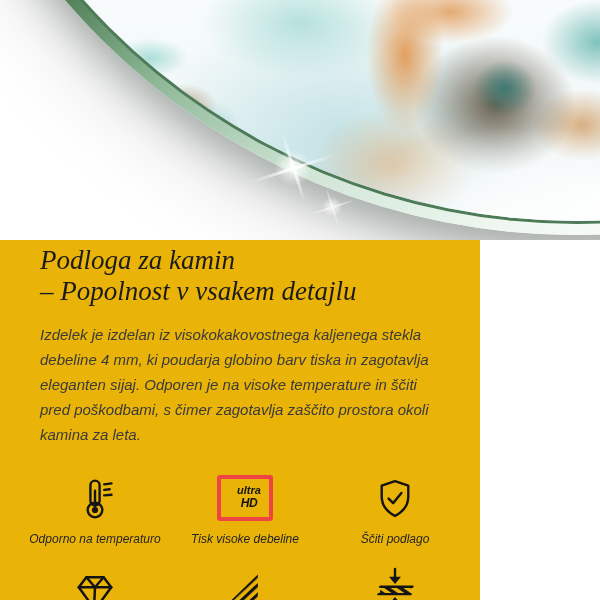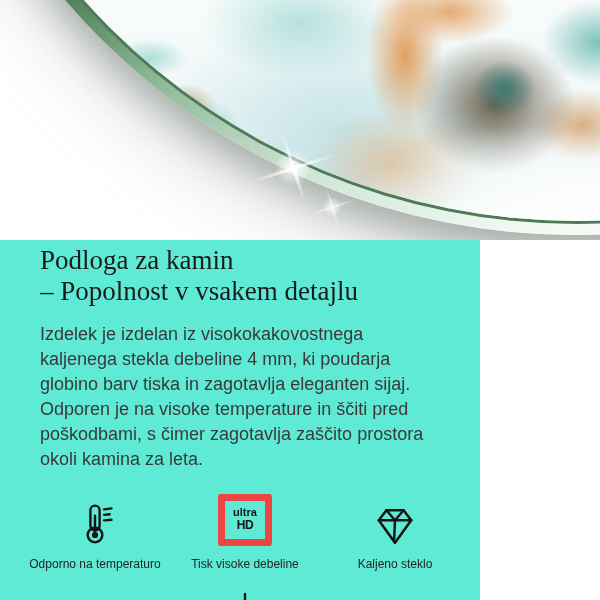--- a/index.html
+++ b/index.html
@@ -1,17 +1,17 @@
 <!DOCTYPE html>
 <html lang="sl"><head>
 <meta charset="utf-8">
 <style>
   html,body{margin:0;padding:0;width:600px;height:600px;background:#fff;overflow:hidden;
     font-family:"Liberation Sans",sans-serif;}
-  .page{position:relative;width:480px;height:600px;background:#5eead4;}
+  .page{position:relative;width:480px;height:600px;background:#eab308;font-style:italic;}
 
   
   .hero{position:relative;width:600px;height:240px;overflow:hidden;background:#fff;}
   .glass-shadow{position:absolute;left:-96px;top:-1107px;width:1342px;height:1342px;border-radius:50%;
     box-shadow:0 16px 34px rgba(104,114,108,.45),0 36px 80px rgba(128,138,132,.32);}
   .glass-edge{position:absolute;inset:0;
     background:linear-gradient(140deg,#49784f 4%,#8cb795 28%,#cfe5d6 58%,#eef7ef 86%,#f7fbf6 100%);
     clip-path:circle(671px at 575px -436px);}
   .glass-edge-line{position:absolute;inset:0;background:#4d7a57;
     clip-path:circle(664px at 577px -440px);}
@@ -42,30 +42,30 @@
     background:linear-gradient(180deg,rgba(255,255,255,0),#fff 50%,rgba(255,255,255,0));}
   .sparkle .glow{position:absolute;left:25px;top:25px;width:40px;height:40px;
     background:radial-gradient(circle,rgba(255,255,255,1) 0%,rgba(255,255,255,0) 65%);}
   .sparkle.s1{left:248px;top:123px;transform:rotate(-18deg);}
   .sparkle.s2{left:287px;top:162px;transform:rotate(-18deg) scale(.55);opacity:.85;}
 
   
   .content{padding:0 40px;}
   .title{margin:5px 0 0;font-family:"Liberation Serif",serif;font-weight:400;
     font-size:27px;line-height:31px;color:#1b1b1b;}
-  .desc{margin:15px 0 0;max-width:528px;font-size:18px;line-height:25px;color:#3a3a3a;}
+  .desc{margin:15px 0 0;max-width:528px;font-size:15px;line-height:25px;color:#3a3a3a;}
 
   
   .features{margin-top:28px;padding:0 10px 0 20px;display:grid;
     grid-template-columns:1fr 1fr 1fr;row-gap:21px;}
   .feature{display:flex;flex-direction:column;align-items:center;text-align:center;}
   .icon-wrap{height:46px;display:flex;align-items:flex-end;justify-content:center;color:#141414;}
   .feature .label{margin-top:11px;font-size:12px;line-height:14px;color:#242424;}
-  .uhd-box{width:40px;height:38px;border:7px solid #ef4444;border-radius:3px;
-    display:flex;flex-direction:column;align-items:center;justify-content:center;color:#141414;}
+  .uhd-box{width:40px;height:38px;border:4px solid #ef4444;border-radius:3px;
+    display:flex;flex-direction:column;align-items:center;justify-content:center;color:#141414;padding-left:8px;}
   .uhd-box .t1{font-size:11px;font-weight:700;line-height:11px;}
   .uhd-box .t2{font-size:12px;font-weight:800;line-height:15px;letter-spacing:-.3px;}
   svg .st{fill:none;stroke:#141414;stroke-width:2.6;stroke-linecap:round;stroke-linejoin:round;}
   svg .fl{fill:#141414;stroke:none;}
 </style>
 </head>
 <body>
 
 <div class="page">
 
@@ -107,20 +107,29 @@
     <div class="feature">
       <span class="icon-wrap">
         <span class="uhd-box">
           <span class="t1">ultra</span>
           <span class="t2">HD</span>
         </span>
       </span>
       <div class="label">Tisk visoke debeline</div>
     </div>
 
+    <div class="feature">
+      <span class="icon-wrap">
+        <svg width="44" height="44" viewBox="0 0 48 48">
+          <path class="st" d="M24 4.5 L38.5 9.5 V21.5 C38.5 32 31.5 38.5 24 42.5 C16.5 38.5 9.5 32 9.5 21.5 V9.5 Z"></path>
+          <polyline class="st" points="17,23.5 22,28.5 31,17.5"></polyline>
+        </svg>
+      </span>
+      <div class="label">Ščiti podlago</div>
+    </div>
 
     <div class="feature">
       <span class="icon-wrap">
         <svg width="46" height="42" viewBox="0 0 48 44">
           <path class="st" d="M7 17 L15 6.5 H33 L41 17 L24 40.5 Z"></path>
           <line class="st" x1="7" y1="17" x2="41" y2="17"></line>
           <line class="st" x1="15" y1="6.5" x2="24" y2="17"></line>
           <line class="st" x1="33" y1="6.5" x2="24" y2="17"></line>
           <line class="st" x1="24" y1="17" x2="23" y2="39"></line>
         </svg>

